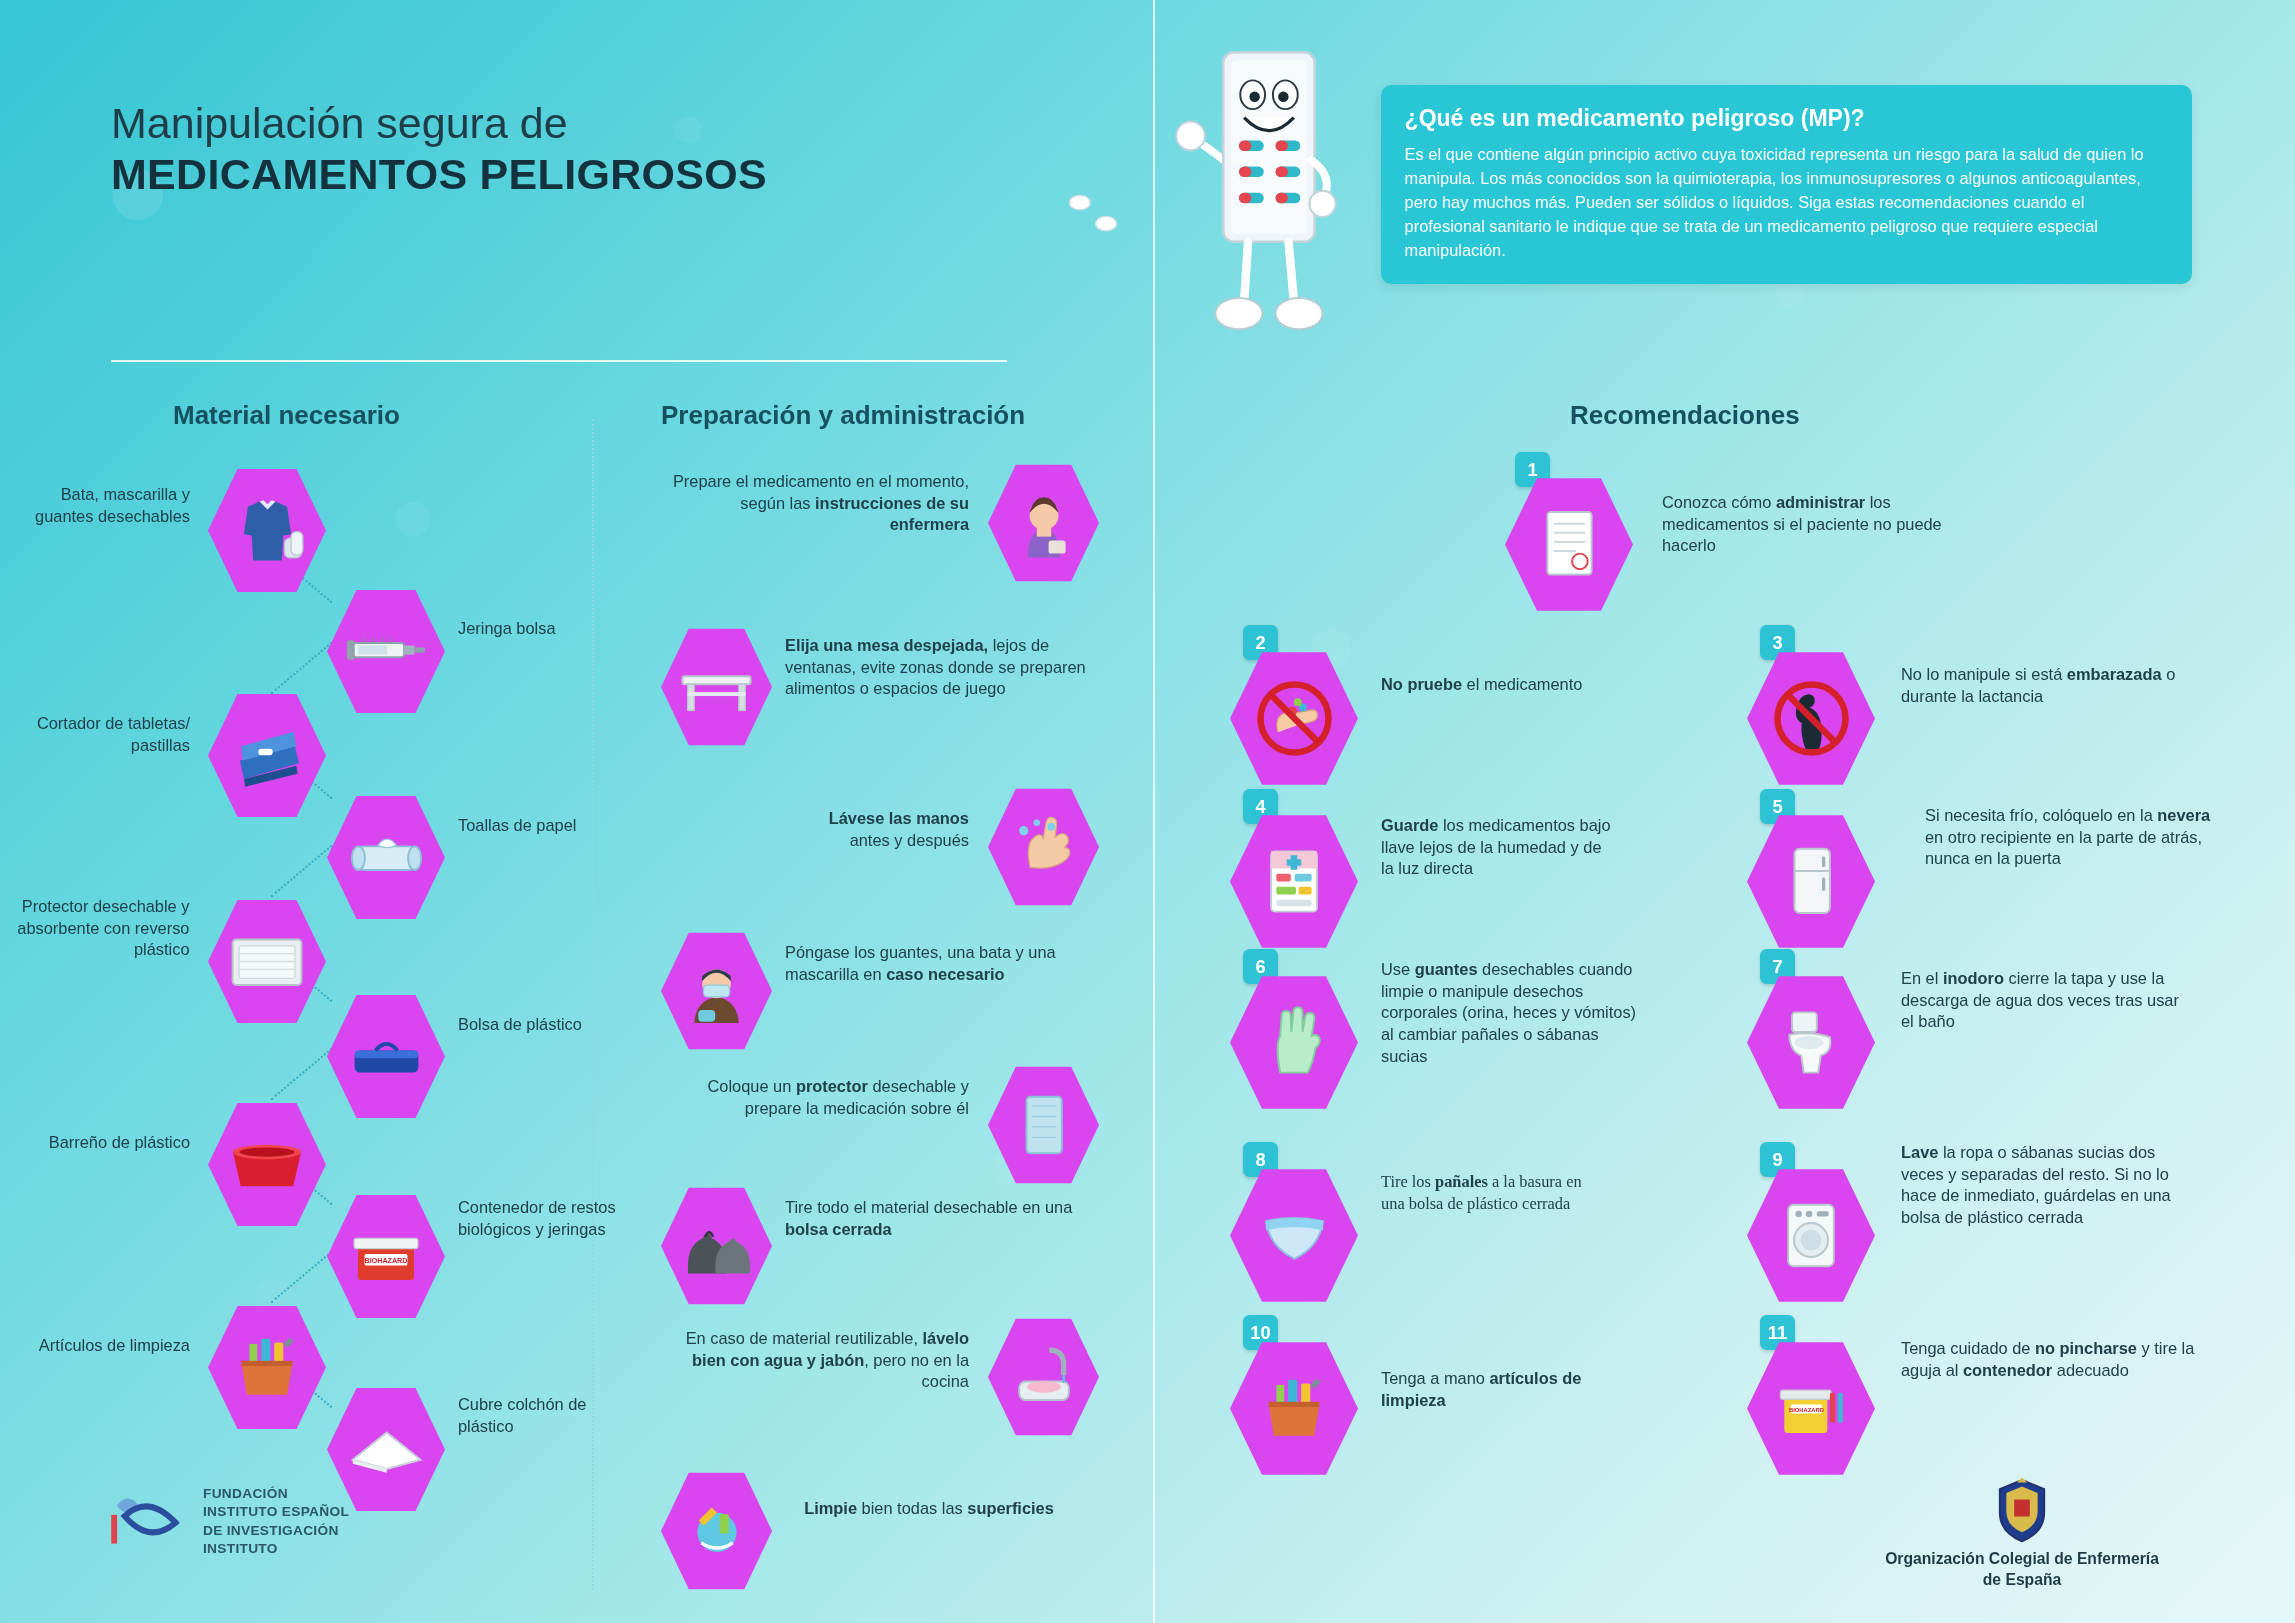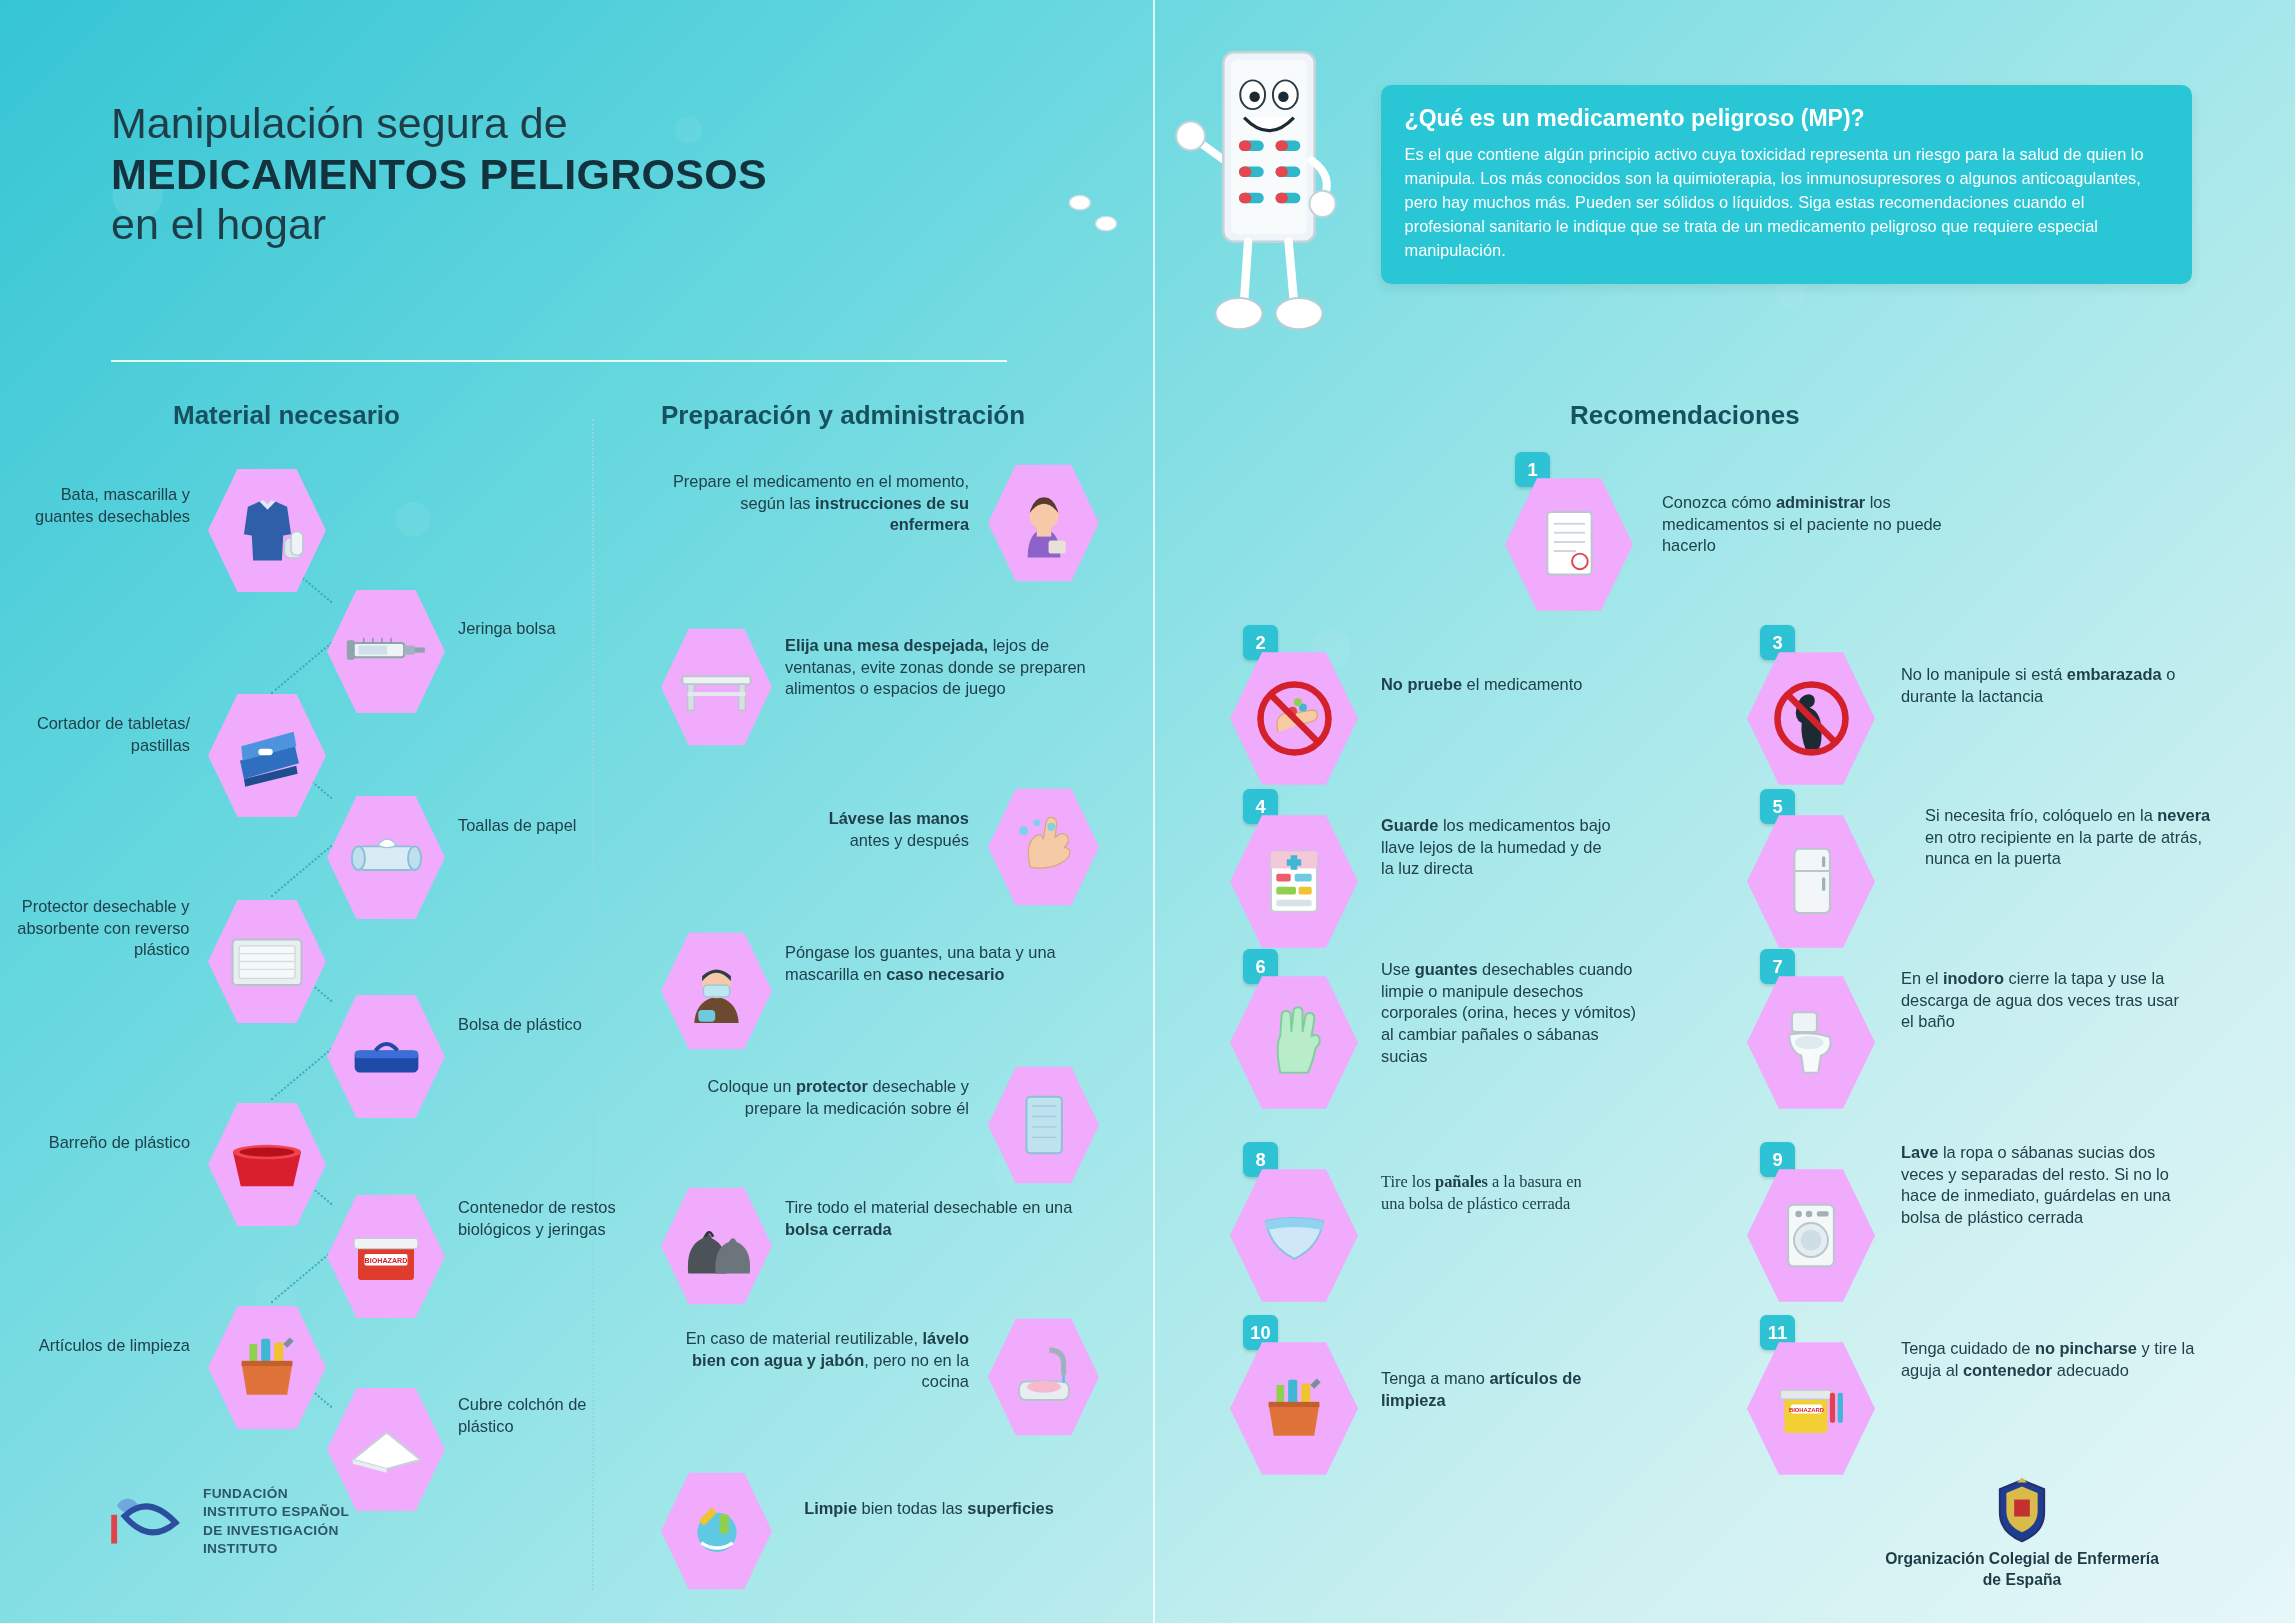--- a/index.html
+++ b/index.html
@@ -28,21 +28,21 @@
   .t2{font-size:43px;color:#14323d;font-weight:700;line-height:1.18;letter-spacing:0.3px;}
   .t3{font-size:43px;color:#1f3d48;font-weight:400;line-height:1.18;}
   .title-rule{position:absolute;left:111px;top:360px;width:896px;height:2px;background:rgba(255,255,255,.85);}
   
   .infobox{position:absolute;left:1381px;top:85px;width:811px;background:#29c6d6;border-radius:10.5px;padding:19.6px 23.6px 22px 23.6px;box-sizing:border-box;box-shadow:0 3.9px 11.8px rgba(0,0,0,.08);}
   .infobox h2{margin:0 0 11.8px 0;font-size:23px;color:#ffffff;font-weight:700;}
   .infobox p{margin:0;font-size:16.4px;line-height:1.45;color:#ffffff;}
   
   .sec-h{position:absolute;font-size:26px;font-weight:700;color:#17505e;}
   
-  .hex{position:absolute;background:#f0abfc;clip-path:polygon(25% 3%,75% 3%,100% 50%,75% 97%,25% 97%,0 50%);
+  .hex{position:absolute;background:#d946ef;clip-path:polygon(25% 3%,75% 3%,100% 50%,75% 97%,25% 97%,0 50%);
        display:flex;align-items:center;justify-content:center;box-shadow:0 2px 5.2px rgba(0,0,0,.07);}
   .dash{position:absolute;border-top:2.6px dotted #2aa6b8;opacity:.85;}
   .lbl{position:absolute;font-size:16.4px;line-height:1.32;color:#20414c;}
   .lbl.r{text-align:right;}
   .lbl b{font-weight:700;}
   
   .numbadge{position:absolute;width:35px;height:35px;border-radius:6.5px;background:#2ec3d4;color:#fff;
     font-size:18.3px;font-weight:700;display:flex;align-items:center;justify-content:center;box-shadow:0 1.3px 3.3px rgba(0,0,0,.15);}
   
   .dash-col{position:absolute;left:592px;top:419px;height:1171px;border-left:2.6px dotted #8fd9e2;}
@@ -60,21 +60,20 @@
 </style>
 </head>
 <body>
 
 <div class="bg-pattern"></div>
 <div class="divider-v"></div>
 
 <div class="title-wrap">
   <div class="t1">Manipulación segura de</div>
   <div class="t2">MEDICAMENTOS PELIGROSOS</div>
-  <div class="t3">en el hogar</div>
 </div>
 <div class="title-rule"></div>
 
 <div class="mascot">
   <svg width="196" height="340" viewBox="0 0 300 520">
 
     <path d="M95 215 L40 175" stroke="#fff" stroke-width="12" fill="none" stroke-linecap="round"></path>
     <circle cx="30" cy="168" r="22" fill="#fff" stroke="#bfd3da" stroke-width="3"></circle>
 
     <rect x="80" y="40" width="140" height="290" rx="16" fill="#eef4f7" stroke="#c3d3da" stroke-width="4"></rect>

